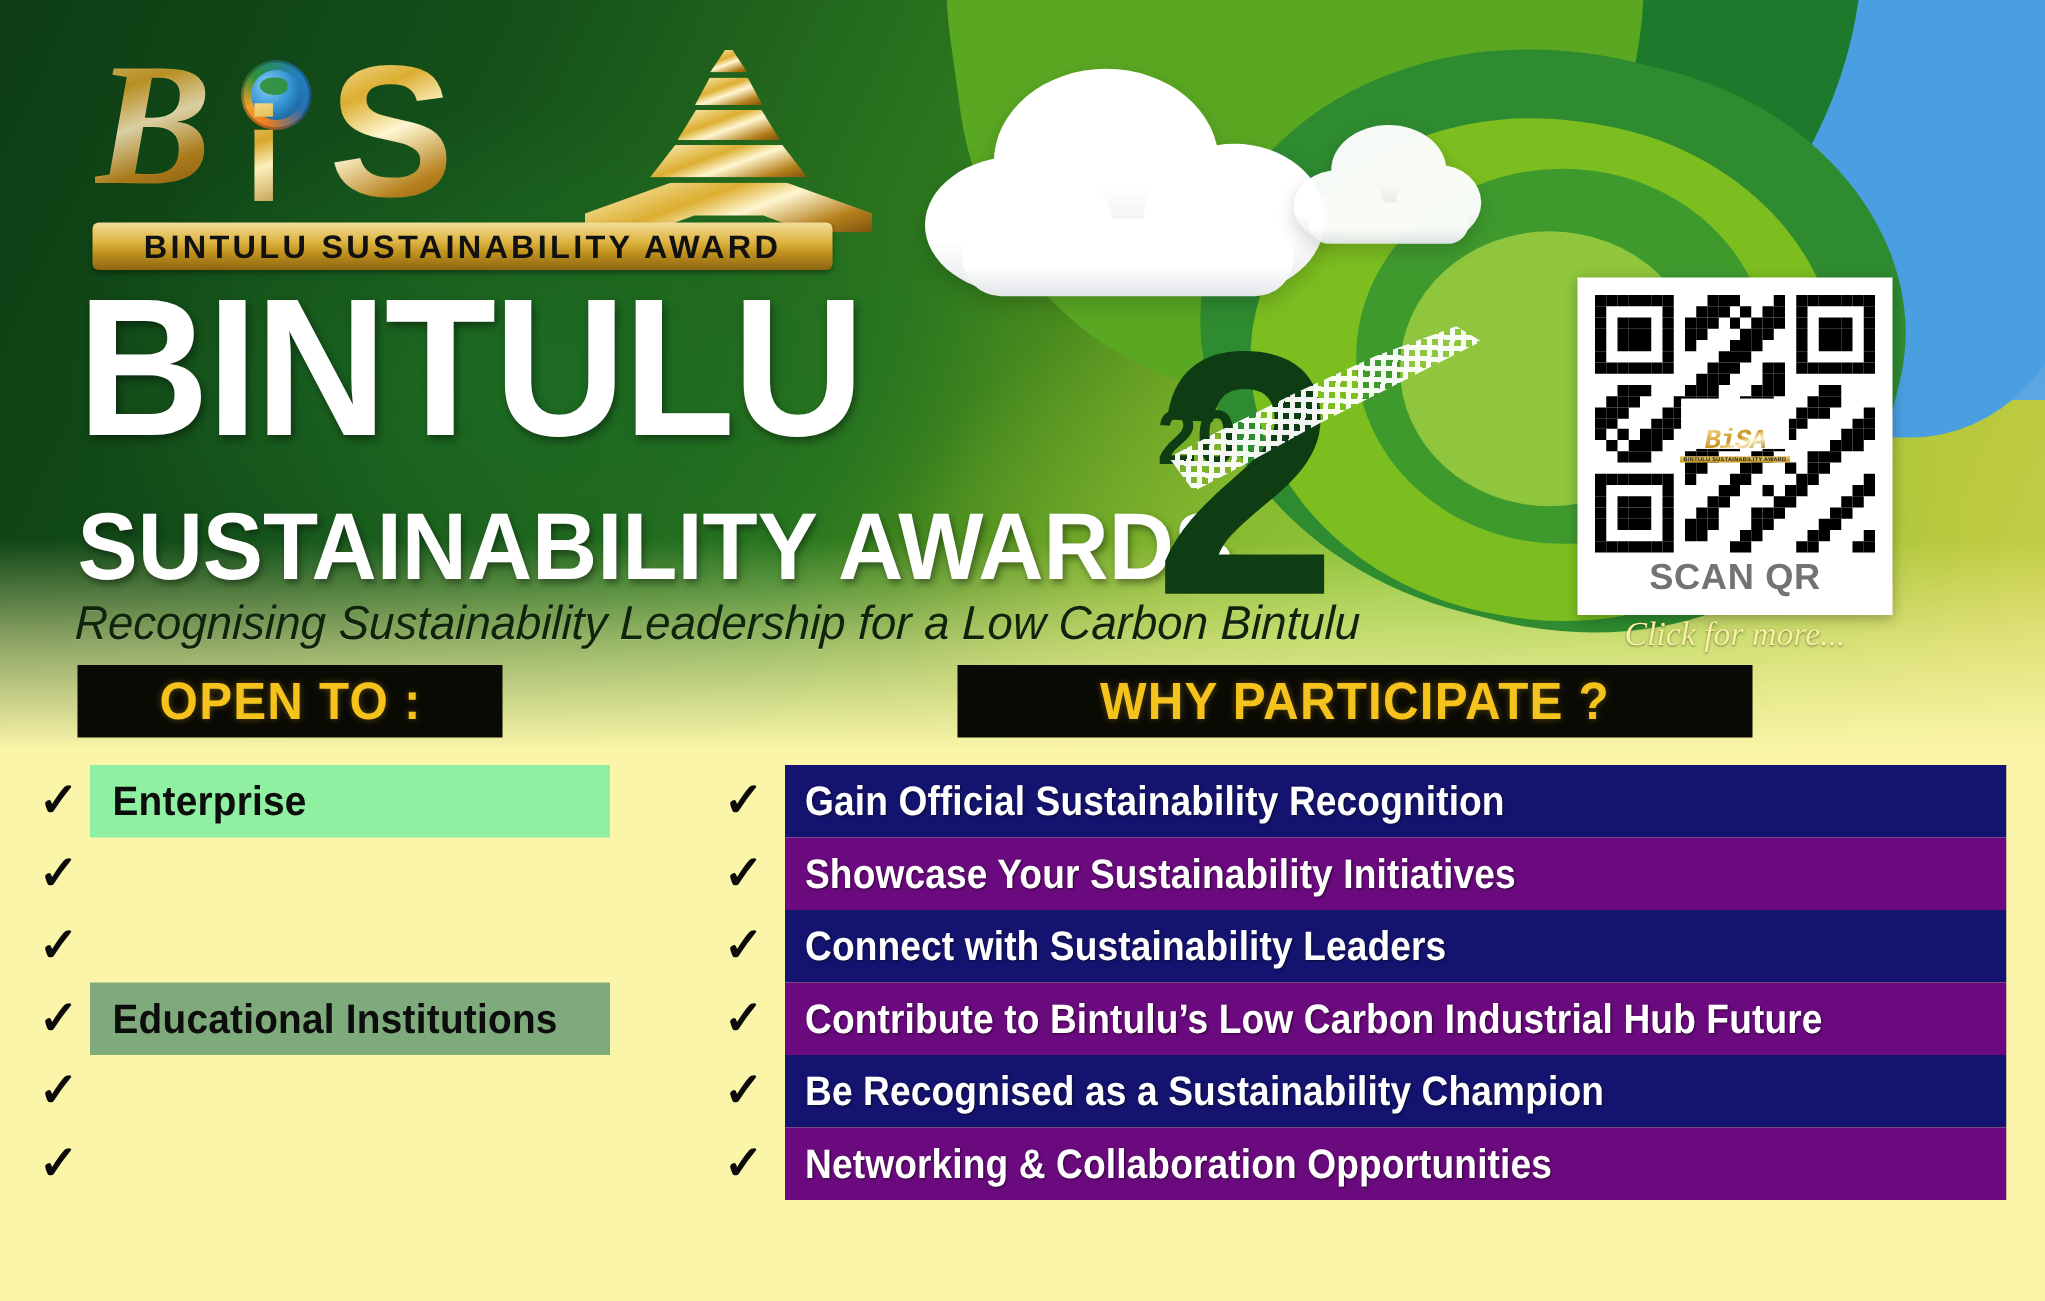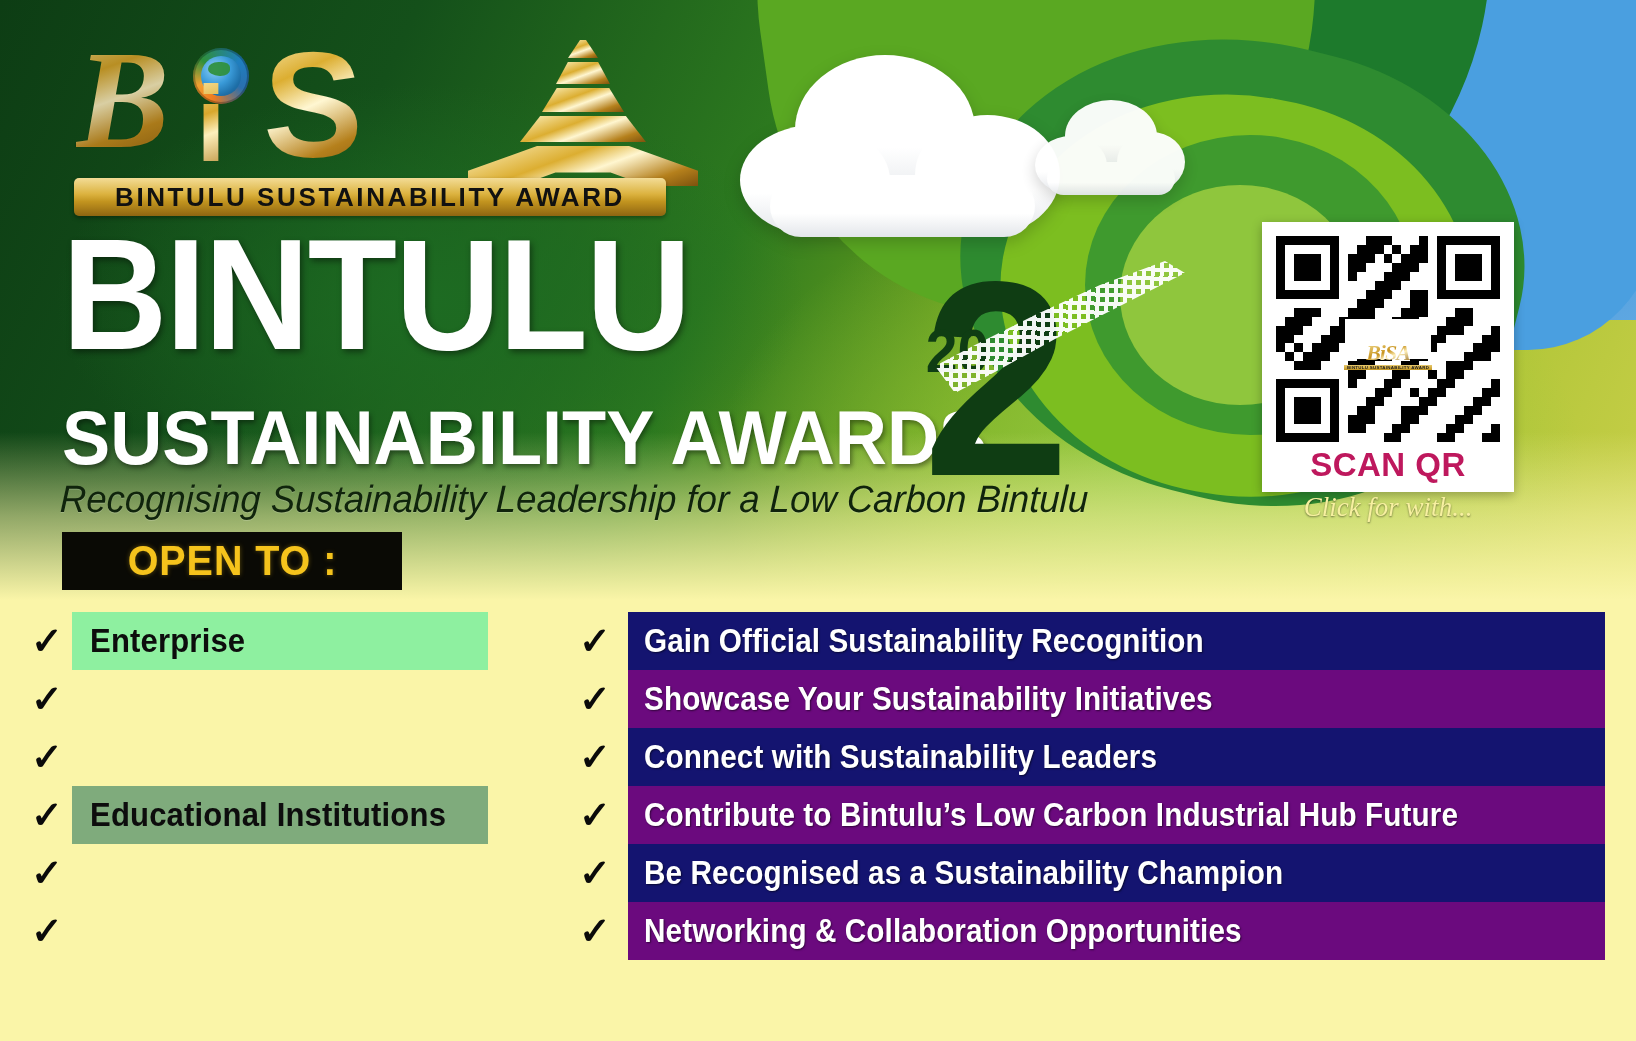--- a/index.html
+++ b/index.html
@@ -203,34 +203,34 @@
     display:grid; grid-template-columns:repeat(25,1fr); grid-template-rows:repeat(23,1fr);
   }
   .qr-grid i { background:#000; }
   .qr-logo {
     position:absolute; left:50%; top:50%; transform:translate(-50%,-50%);
     width:86px; height:40px; background:#fff;
     display:flex; flex-direction:column; align-items:center; justify-content:center;
     border:1px solid #fff;
   }
   .qr-logo .ql-mark {
-    font-family:Liberation Serif, serif;
+    font-family:Liberation Mono, monospace;
     font-size:22px; font-weight:bold; font-style:italic; line-height:1;
     background:linear-gradient(160deg,#f6e39a 0%,#c8941f 45%,#fff0bb 62%,#8a5d10 100%);
     -webkit-background-clip:text; background-clip:text; color:transparent;
     letter-spacing:-1px;
     margin-top:33px;
   }
   .qr-logo .ql-cap {
     font-size:4.4px; font-weight:bold; letter-spacing:.3px; color:#1a1a1a;
     background:linear-gradient(to bottom,#e8c96e,#c19520); padding:0 3px; margin-top:1px;
     white-space:nowrap;
   }
   .qr-caption {
-    text-align:center; font-size:33px; font-weight:bold; color:#be185d;
+    text-align:center; font-size:29px; font-weight:bold; color:#737373;
     letter-spacing:.5px; margin-top:4px;
   }
   .qr-click {
     position:absolute; left:1262px; top:492px; width:252px;
     text-align:center;
     font-family:"Liberation Serif", serif;
     font-size:27px; font-style:italic; color:#f7f0a0;
     text-shadow:0 1px 2px rgba(0,0,0,.5);
   }
 
@@ -625,25 +625,28 @@
         <i style="grid-area: 23 / 20;"></i>
         <i style="grid-area: 23 / 24;"></i>
         <i style="grid-area: 23 / 25;"></i>
         <div class="qr-logo">
         <div class="ql-mark">BiSA</div>
         <div class="ql-cap">BINTULU SUSTAINABILITY AWARD</div>
       </div>
     </div>
     <div class="qr-caption">SCAN QR</div>
   </div>
-  <div class="qr-click">Click for with...</div>
+  <div class="qr-click">Click for more...</div>
 
   <div class="sec-banner" id="banner-open">
     <span>OPEN TO :</span>
   </div>
+  <div class="sec-banner" id="banner-why">
+    <span>WHY PARTICIPATE ?</span>
+  </div>
 
   <div class="list" id="list-open">
       <div class="row">
         <div class="check">✓</div>
         <div class="bar">
           <span>Enterprise</span>
         </div>
       </div>
       <div class="row">
         <div class="check">✓</div>

